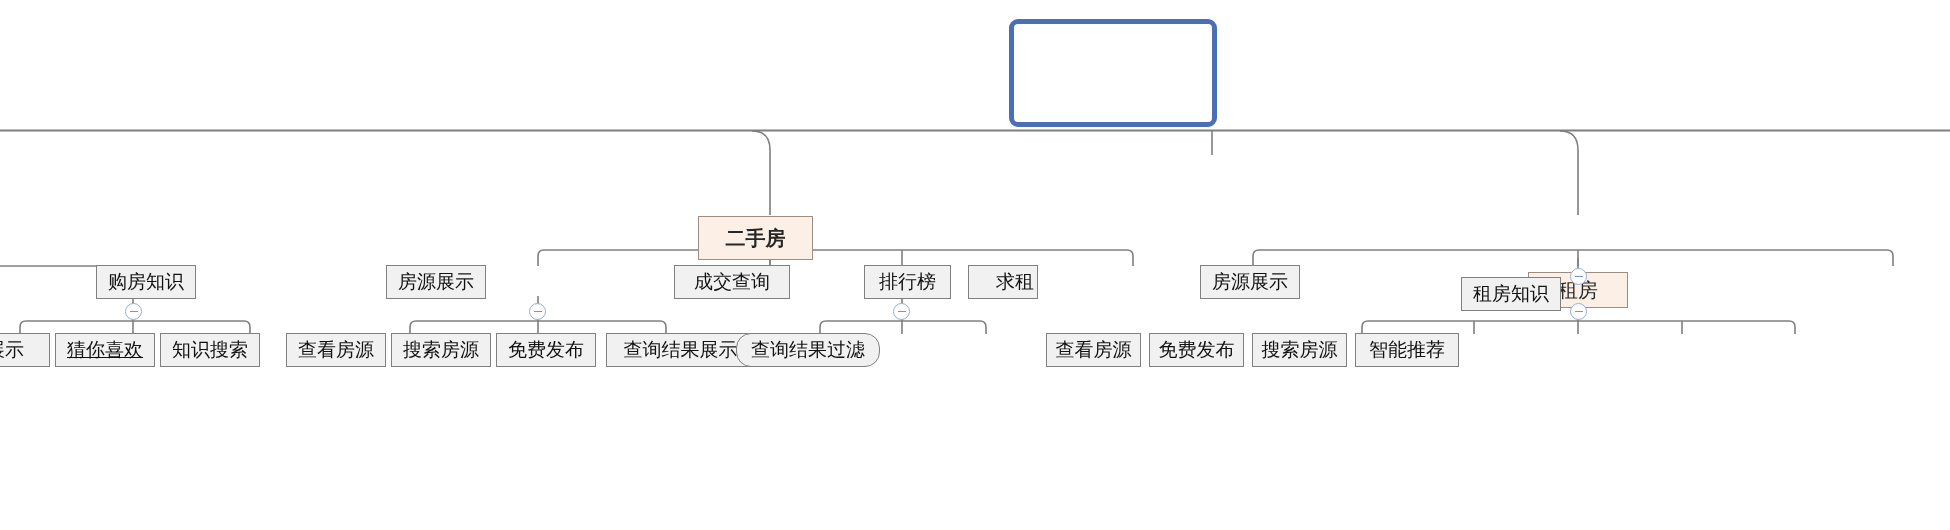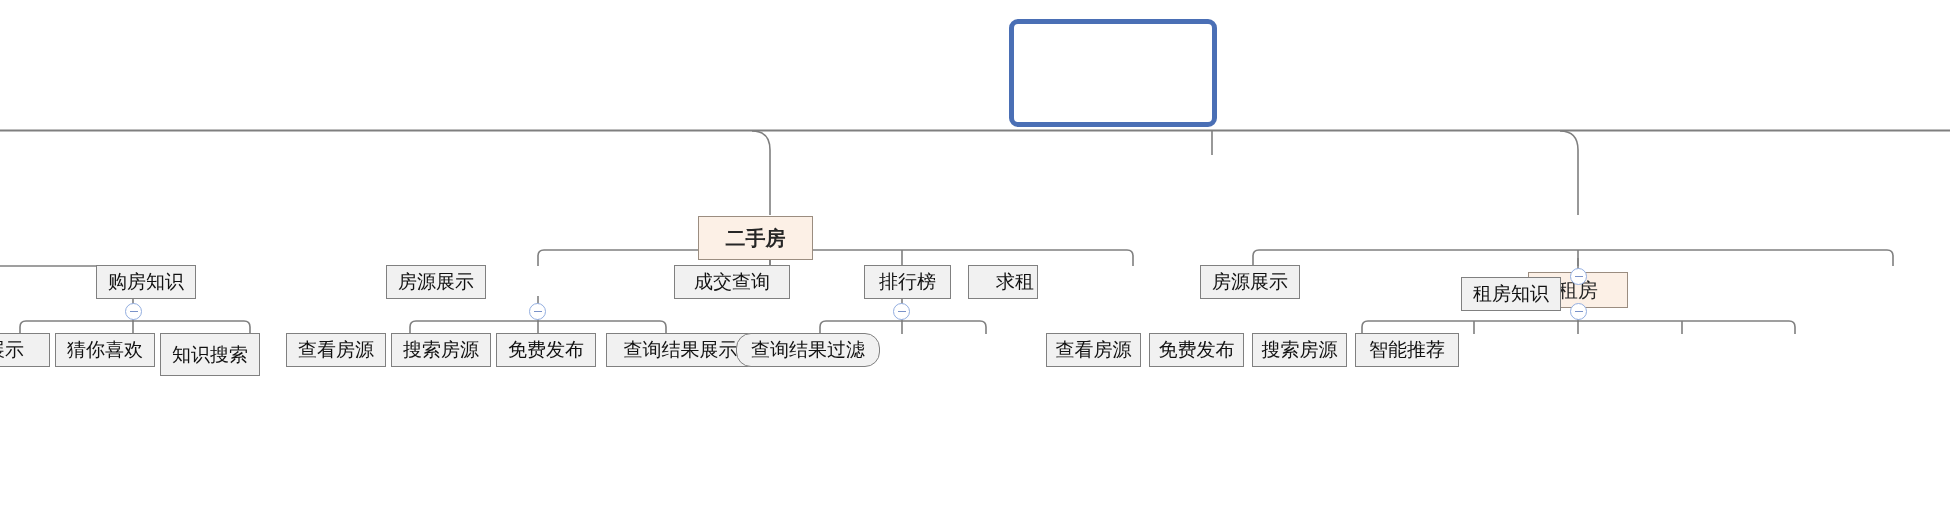--- a/index.html
+++ b/index.html
@@ -182,22 +182,22 @@
   <div class="node node-l3" style="left:864px; top:265px; width:87px; height:34px;">排行榜</div>
 
   <div class="node node-l3" style="left:968px; top:265px; width:70px; height:34px;padding-left:24px;">求租</div>
 
   <div class="node node-l3" style="left:1200px; top:265px; width:100px; height:34px;">房源展示</div>
   <div class="toggle" style="left:1570px; top:303px;"></div>
 
   <div class="node node-l3" style="left:1461px; top:265px; width:100px; height:34px;margin-top:12px;">租房知识</div>
 
   <div class="node node-l4" style="left:-40px; top:333px; width:90px; height:34px;">展示</div>
-  <div class="node node-l4" style="left:55px; top:333px; width:100px; height:34px;">猜你喜欢</div>
-  <div class="node node-l4" style="left:160px; top:333px; width:100px; height:43px;">知识搜索</div>
+  <div class="node node-l4" style="left:55px; top:333px; width:100px; height:34px;text-decoration:underline;">猜你喜欢</div>
+  <div class="node node-l4" style="left:160px; top:333px; width:100px; height:34px;">知识搜索</div>
 
   <div class="node node-l4" style="left:286px; top:333px; width:100px; height:34px;">查看房源</div>
   <div class="node node-l4" style="left:391px; top:333px; width:100px; height:34px;">搜索房源</div>
   <div class="node node-l4" style="left:496px; top:333px; width:100px; height:34px;">免费发布</div>
 
   <div class="node node-l4" style="left:606px; top:333px; width:149px; height:34px;">查询结果展示</div>
   <div class="node node-l4" style="left:736px; top:333px; width:144px; height:34px;border-radius:15px;">查询结果过滤</div>
 
   <div class="node node-l4" style="left:1046px; top:333px; width:95px; height:34px;">查看房源</div>
   <div class="node node-l4" style="left:1149px; top:333px; width:95px; height:34px;">免费发布</div>

